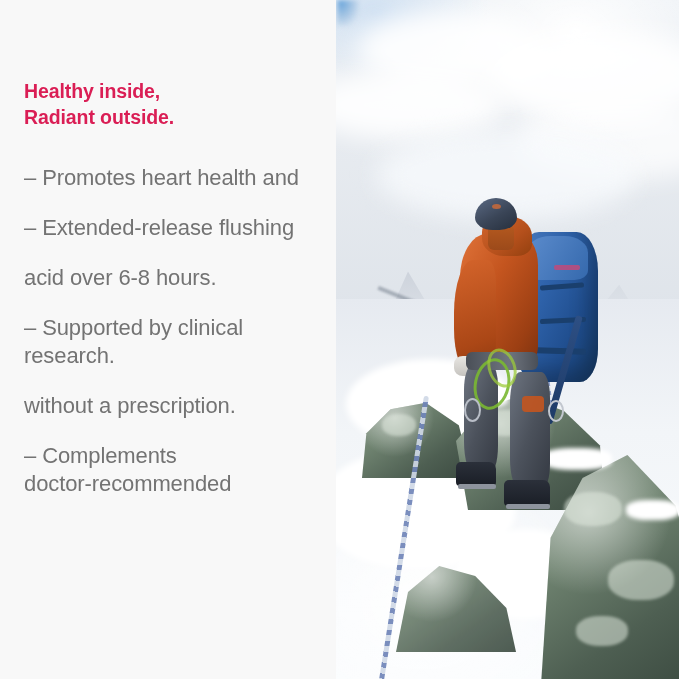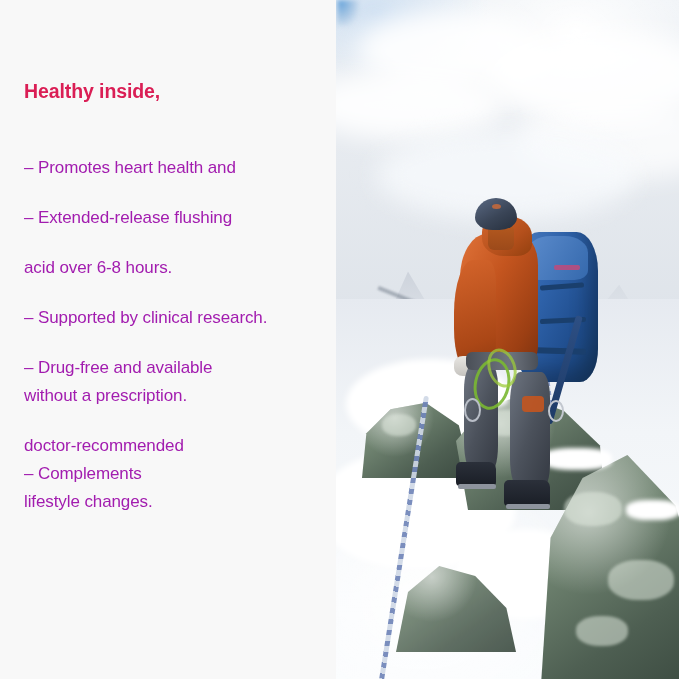--- a/index.html
+++ b/index.html
@@ -46,24 +46,24 @@
     white-space: nowrap;
   }
 
   .bullets {
     position: absolute;
     left: 24px;
     top: 152px;
     width: 300px;
   }
   .bullet {
-    margin: 2px 0 22px 0;
-    font-size: 17px;
+    margin: 12px 0 22px 0;
+    font-size: 22px;
     line-height: 28px;
-    color: #a21caf;
+    color: #737373;
     letter-spacing: -0.1px;
   }
   .bullet:last-child {
     margin-bottom: 0;
   }
   .bullet .brk {
     display: block;
   }
 
   
@@ -391,20 +391,21 @@
 </style>
 </head>
 <body>
 
 <div class="page">
 
   <div class="text-panel">
 
     <h1 class="headline">
       <span class="line">Healthy inside,</span>
+      <span class="line">Radiant outside.</span>
     </h1>
 
     <div class="bullets">
 
       <p class="bullet">
         <span class="brk">– Promotes heart health and</span>
       </p>
 
       <p class="bullet">
         <span class="brk">– Extended-release flushing</span>
@@ -412,28 +413,26 @@
 
       <p class="bullet">
         <span class="brk">acid over 6-8 hours.</span>
       </p>
 
       <p class="bullet">
         <span class="brk">– Supported by clinical research.</span>
       </p>
 
       <p class="bullet">
-        <span class="brk">– Drug-free and available</span>
         <span class="brk">without a prescription.</span>
       </p>
 
       <p class="bullet">
+        <span class="brk">– Complements</span>
         <span class="brk">doctor-recommended</span>
-        <span class="brk">– Complements</span>
-        <span class="brk">lifestyle changes.</span>
       </p>
 
     </div>
   </div>
 
   <div class="photo">
 
     <div class="sky"></div>
     <div class="sky-blue-patch"></div>
     <div class="cloud c1"></div>

